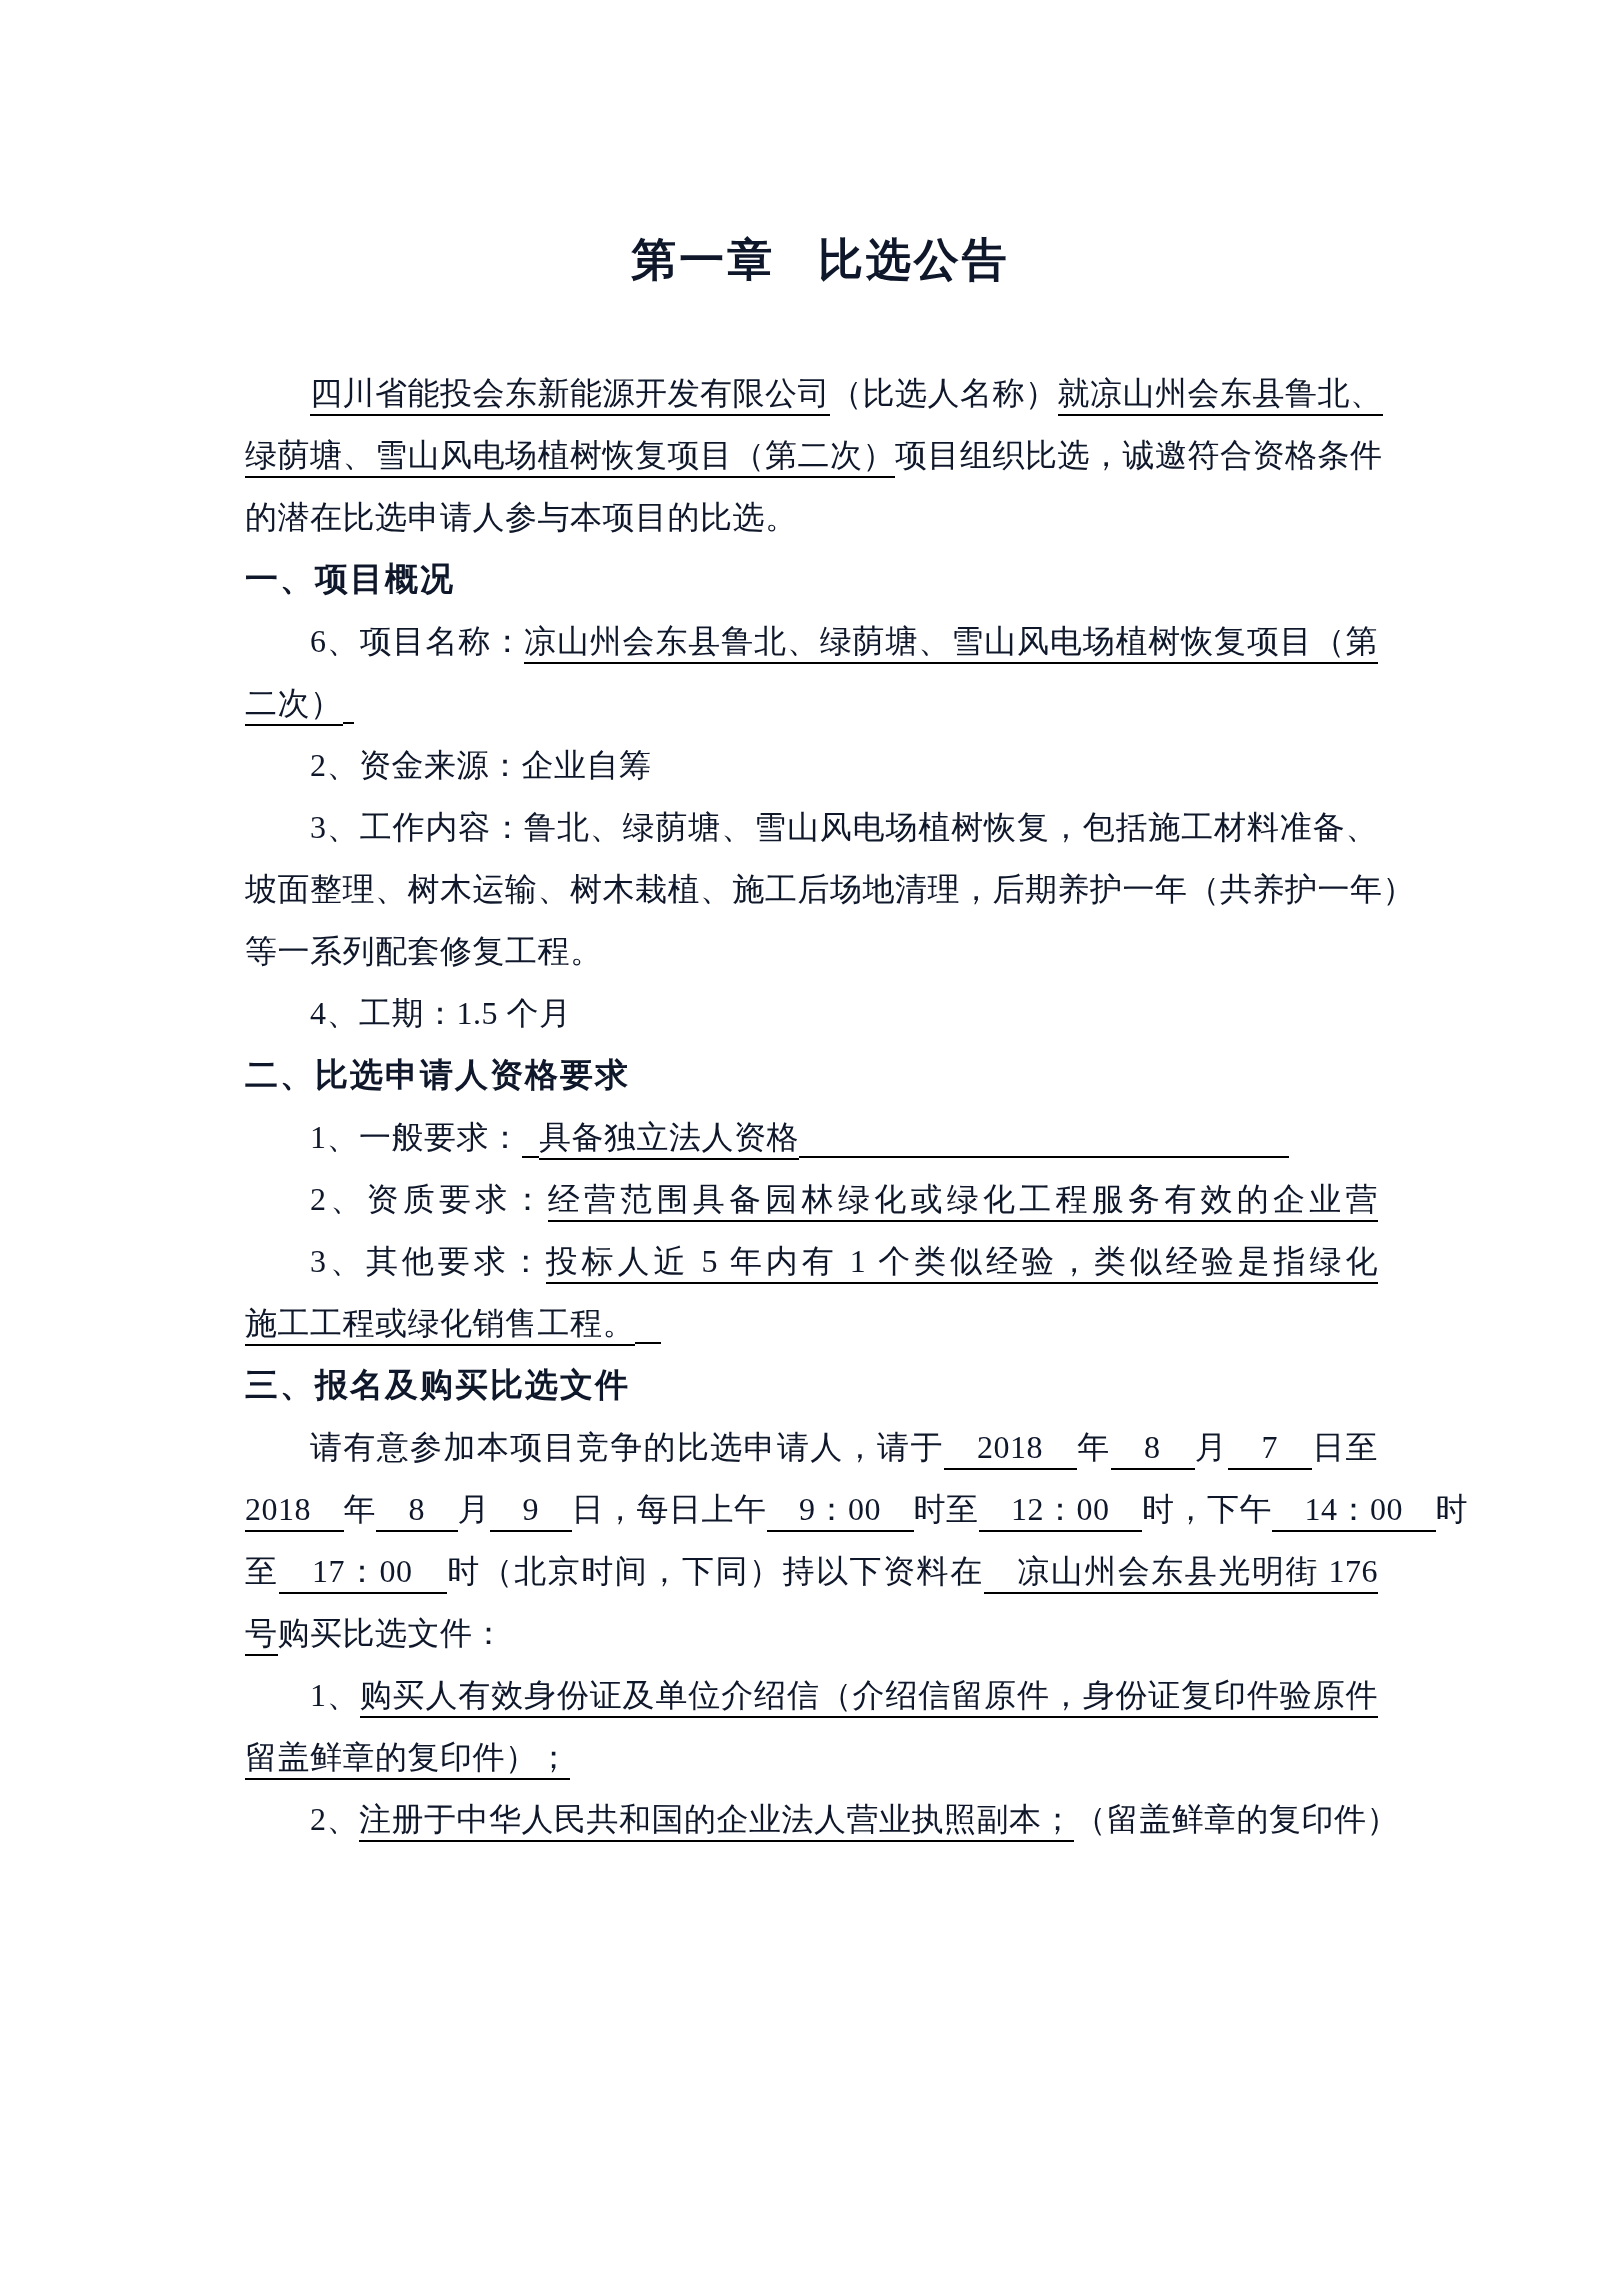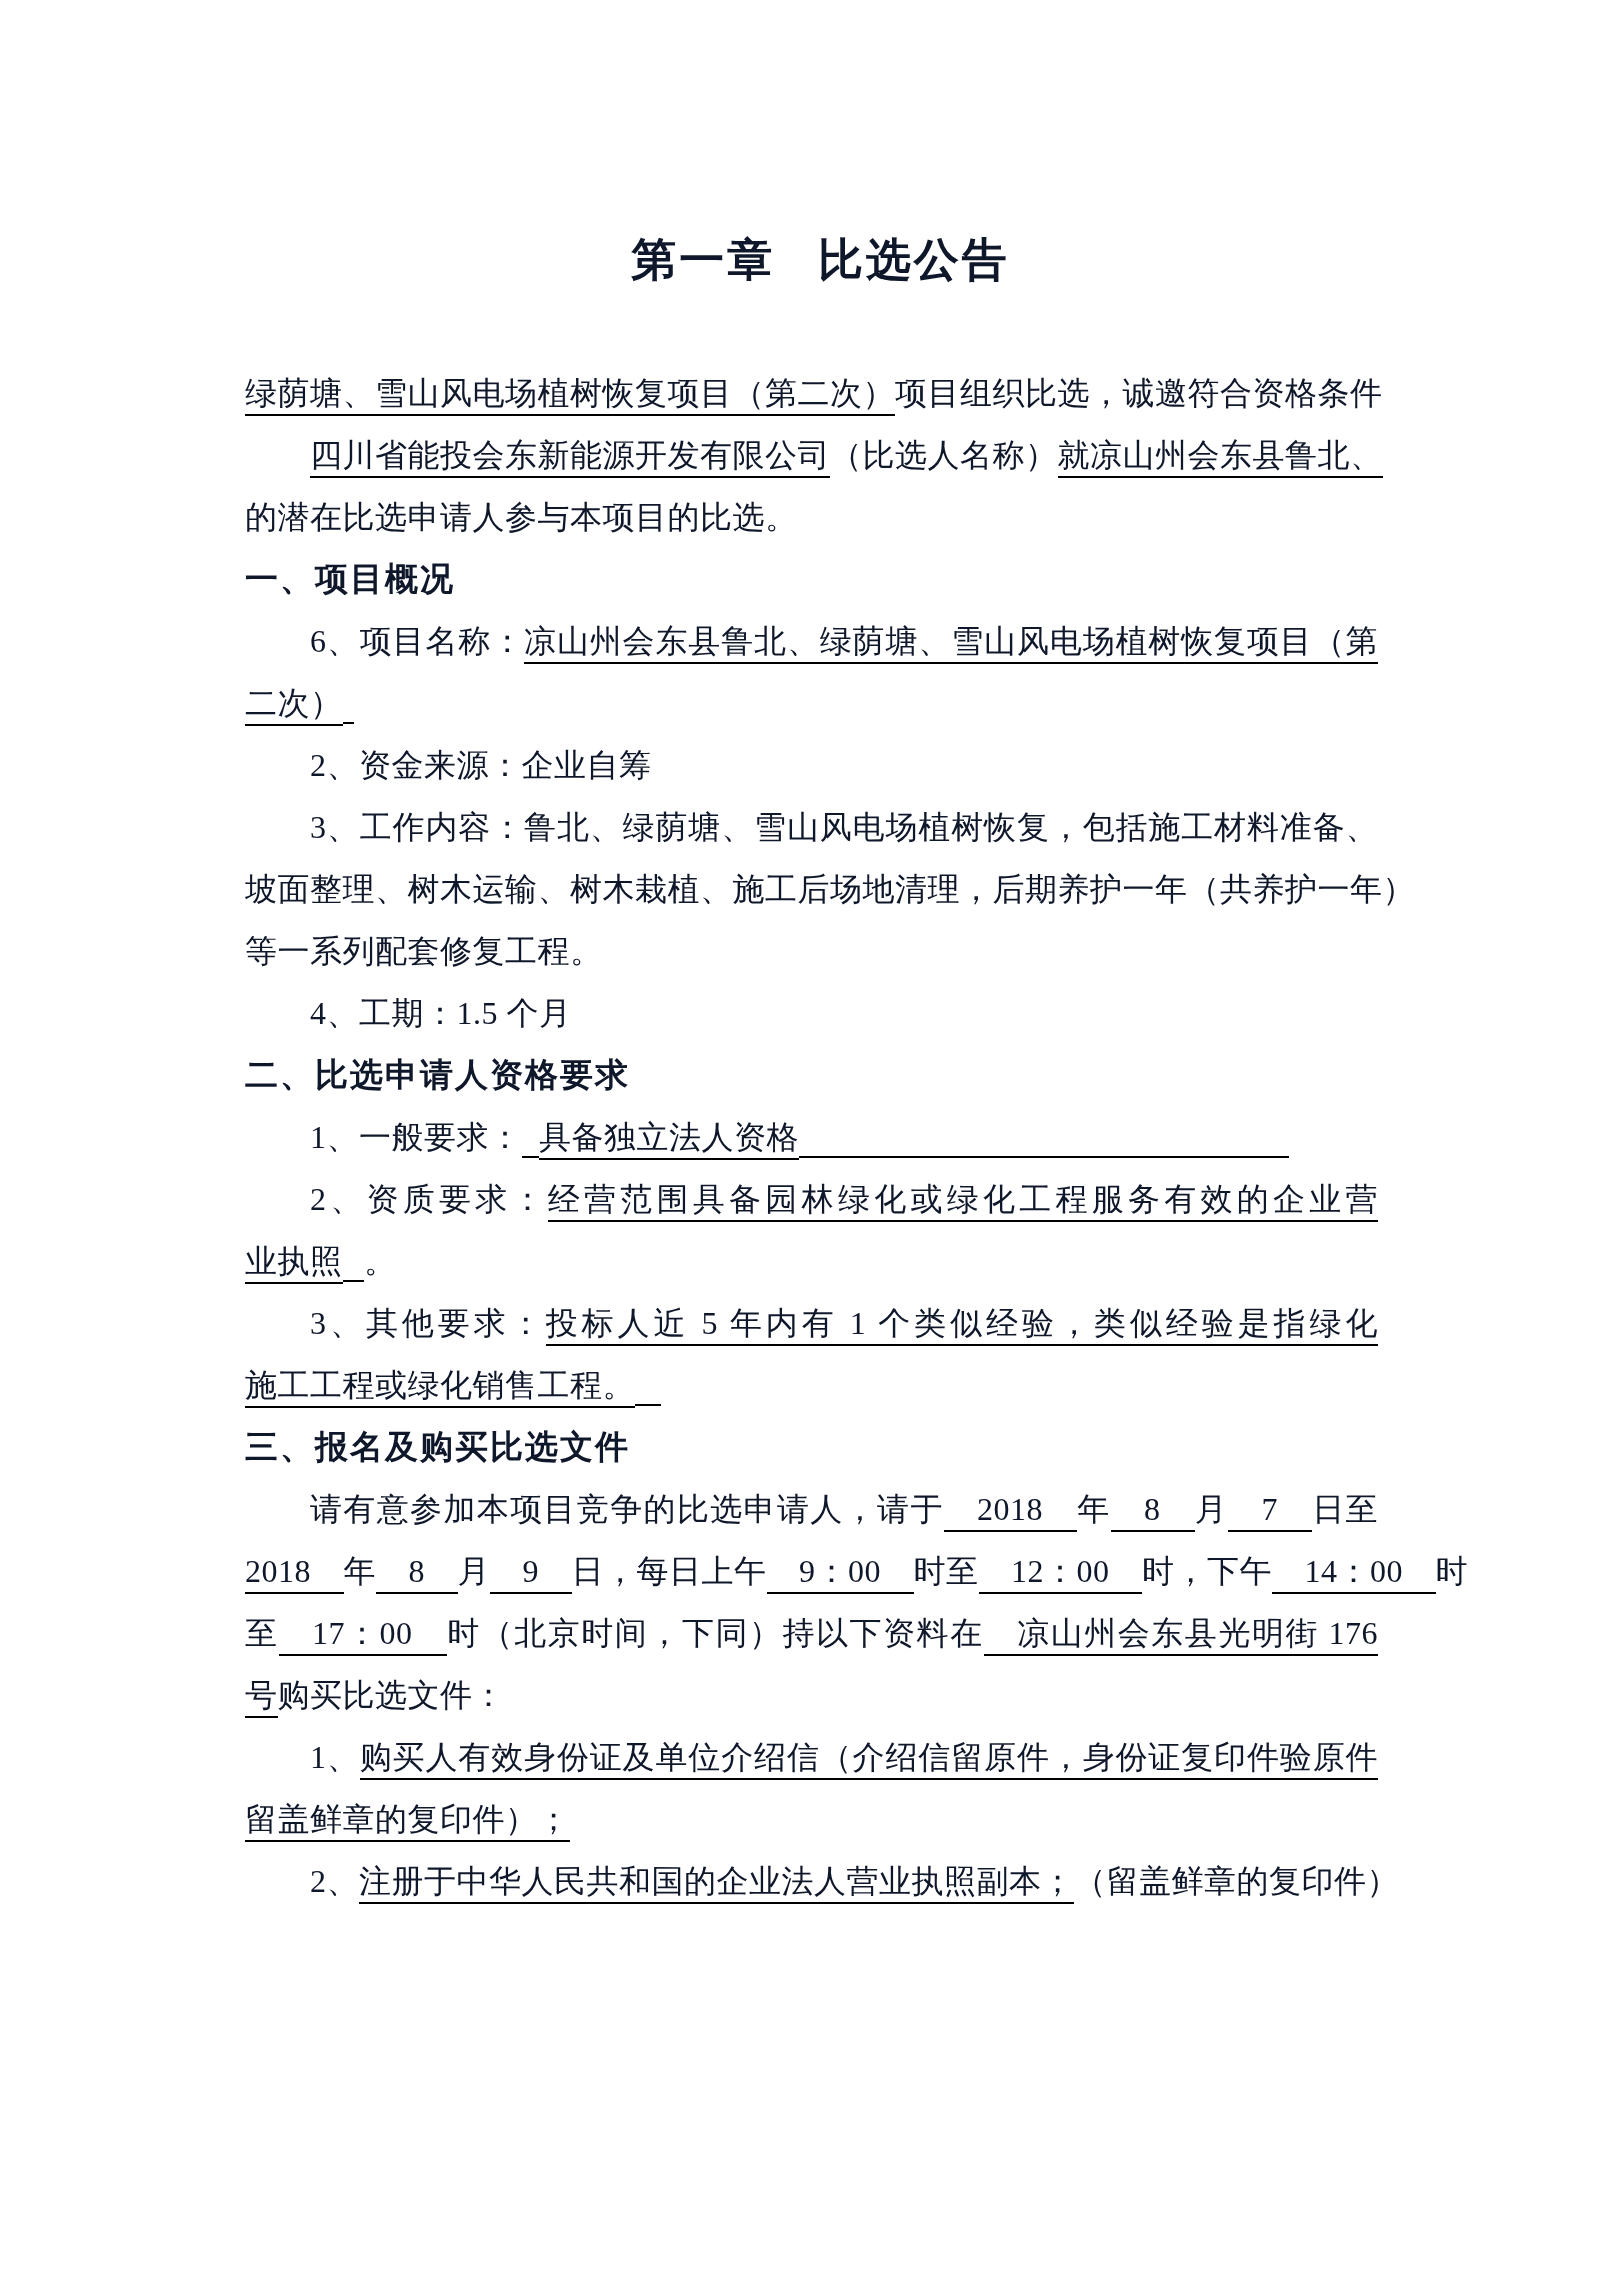--- a/index.html
+++ b/index.html
@@ -56,35 +56,34 @@
     height:1px;
   }
   .seg.blank.u{ border-bottom:2.9px solid #000; padding-bottom:0; }
 </style>
 </head>
 <body>
 
 <div class="page">
   <h1 class="title"><span>第一章</span><span class="gap"></span><span>比选公告</span></h1>
   <div class="doc" id="doc">
+      <div class="line indent just"><span class="seg u">四川省能投会东新能源开发有限公司</span><span class="seg">（比选人名称）</span><span class="seg u">就凉山州会东县鲁北、</span></div>
       <div class="line just"><span class="seg u">绿荫塘、雪山风电场植树恢复项目（第二次）</span><span class="seg">项目组织比选，诚邀符合资格条件</span></div>
-      <div class="line indent just"><span class="seg u">四川省能投会东新能源开发有限公司</span><span class="seg">（比选人名称）</span><span class="seg u">就凉山州会东县鲁北、</span></div>
       <div class="line"><span class="seg">的潜在比选申请人参与本项目的比选。</span></div>
       <div class="line head"><span class="seg">一、项目概况</span></div>
       <div class="line indent just"><span class="seg">6、项目名称：</span><span class="seg u">凉山州会东县鲁北、绿荫塘、雪山风电场植树恢复项目（第</span></div>
       <div class="line"><span class="seg u">二次）</span><span class="seg u blank" style="width: 11.8px;"></span></div>
       <div class="line indent"><span class="seg">2、资金来源：企业自筹</span></div>
       <div class="line indent just"><span class="seg">3、工作内容：鲁北、绿荫塘、雪山风电场植树恢复，包括施工材料准备、</span></div>
       <div class="line just"><span class="seg">坡面整理、树木运输、树木栽植、施工后场地清理，后期养护一年（共养护一年）</span></div>
       <div class="line"><span class="seg">等一系列配套修复工程。</span></div>
       <div class="line indent"><span class="seg">4、工期：1.5 个月</span></div>
       <div class="line head"><span class="seg">二、比选申请人资格要求</span></div>
       <div class="line indent"><span class="seg">1、一般要求：</span><span class="seg u blank" style="width: 17.6px;"></span><span class="seg u">具备独立法人资格</span><span class="seg u blank" style="width: 490px;"></span></div>
       <div class="line indent just"><span class="seg">2、资质要求：</span><span class="seg u">经营范围具备园林绿化或绿化工程服务有效的企业营</span></div>
-      <div class="line"><span class="seg u">业执照</span><span class="seg u blank" style="width: 21.6px;"></span><span class="seg">。</span></div>
       <div class="line indent just"><span class="seg">3、其他要求：</span><span class="seg u">投标人近 5 年内有 1 个类似经验，类似经验是指绿化</span></div>
       <div class="line"><span class="seg u">施工工程或绿化销售工程。</span><span class="seg u blank" style="width: 25.5px;"></span></div>
       <div class="line head"><span class="seg">三、报名及购买比选文件</span></div>
       <div class="line indent just"><span class="seg">请有意参加本项目竞争的比选申请人，请于</span><span class="seg u">　2018　</span><span class="seg">年</span><span class="seg u">　8　</span><span class="seg">月</span><span class="seg u">　7　</span><span class="seg">日至</span></div>
       <div class="line just"><span class="seg u">2018　</span><span class="seg">年</span><span class="seg u">　8　</span><span class="seg">月</span><span class="seg u">　9　</span><span class="seg">日，每日上午</span><span class="seg u">　9：00　</span><span class="seg">时至</span><span class="seg u">　12：00　</span><span class="seg">时，下午</span><span class="seg u">　14：00　</span><span class="seg">时</span></div>
       <div class="line just"><span class="seg">至</span><span class="seg u">　17：00　</span><span class="seg">时（北京时间，下同）持以下资料在</span><span class="seg u">　凉山州会东县光明街 176</span></div>
       <div class="line"><span class="seg u">号</span><span class="seg">购买比选文件：</span></div>
       <div class="line indent just"><span class="seg">1、</span><span class="seg u">购买人有效身份证及单位介绍信（介绍信留原件，身份证复印件验原件</span></div>
       <div class="line"><span class="seg u">留盖鲜章的复印件）；</span></div>
       <div class="line indent just"><span class="seg">2、</span><span class="seg u">注册于中华人民共和国的企业法人营业执照副本；</span><span class="seg">（留盖鲜章的复印件）</span></div>

